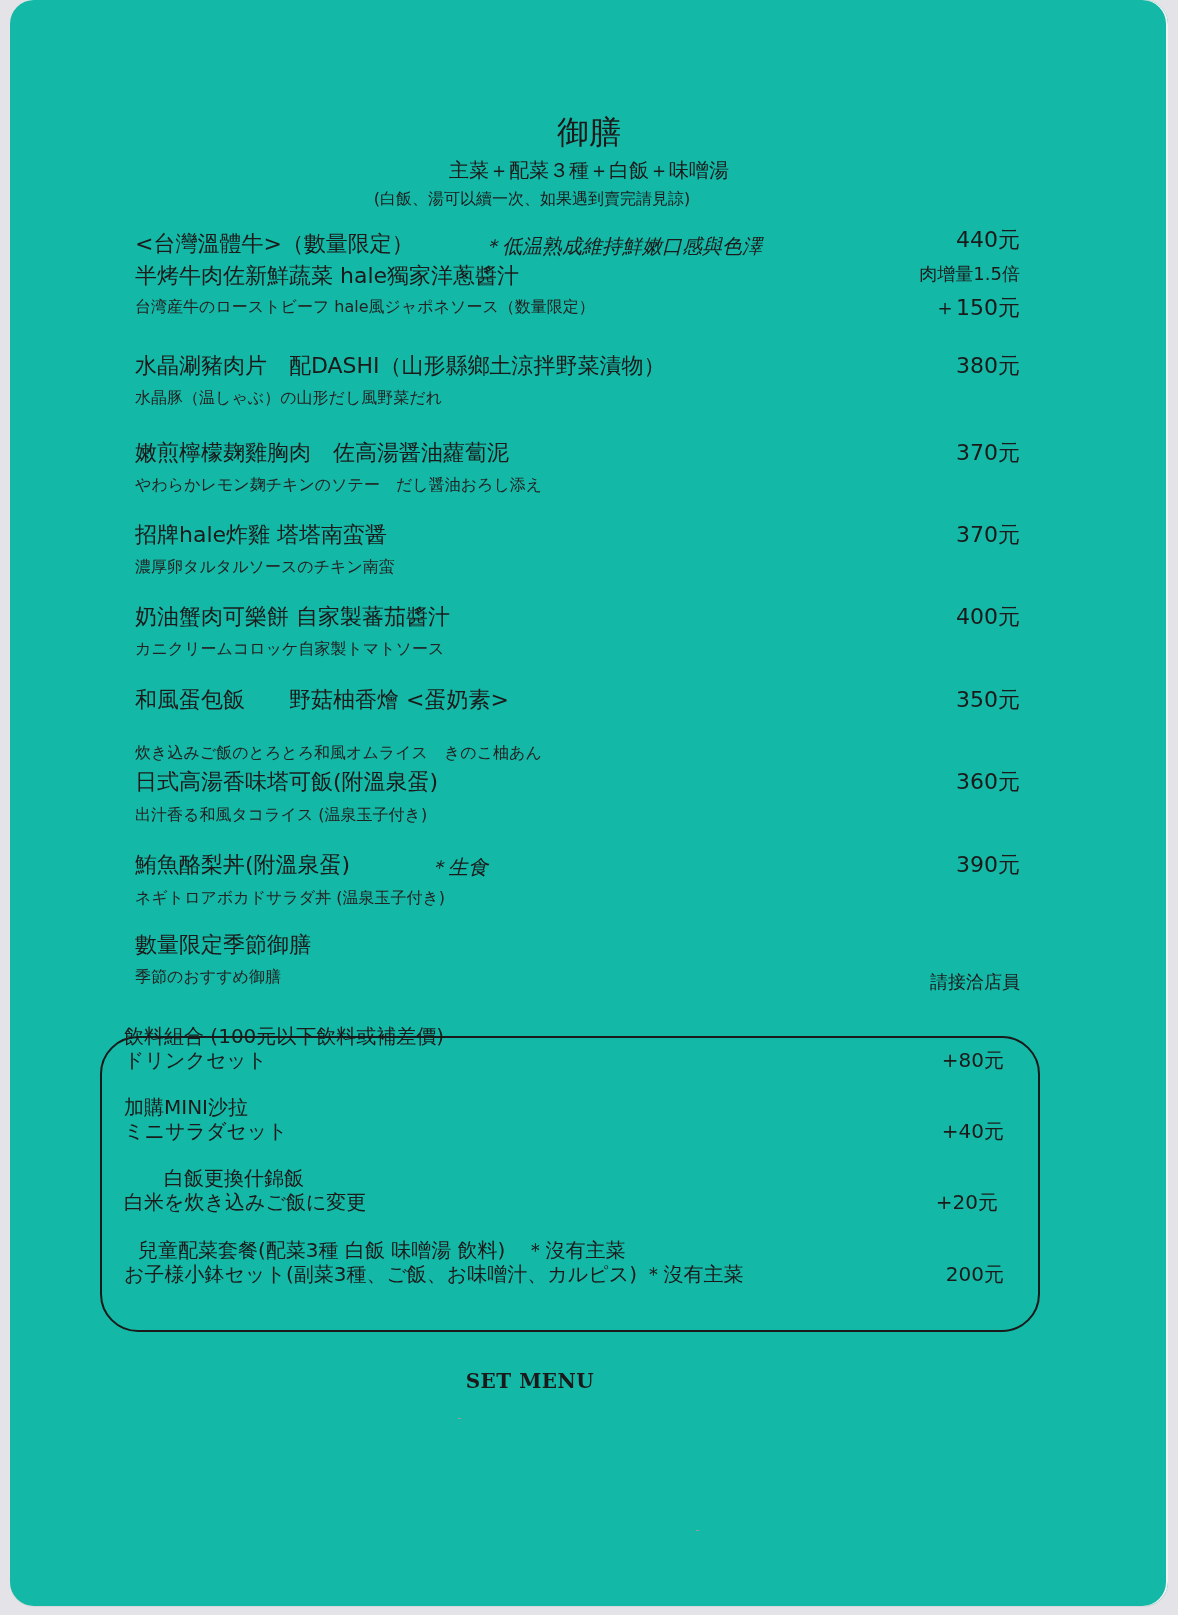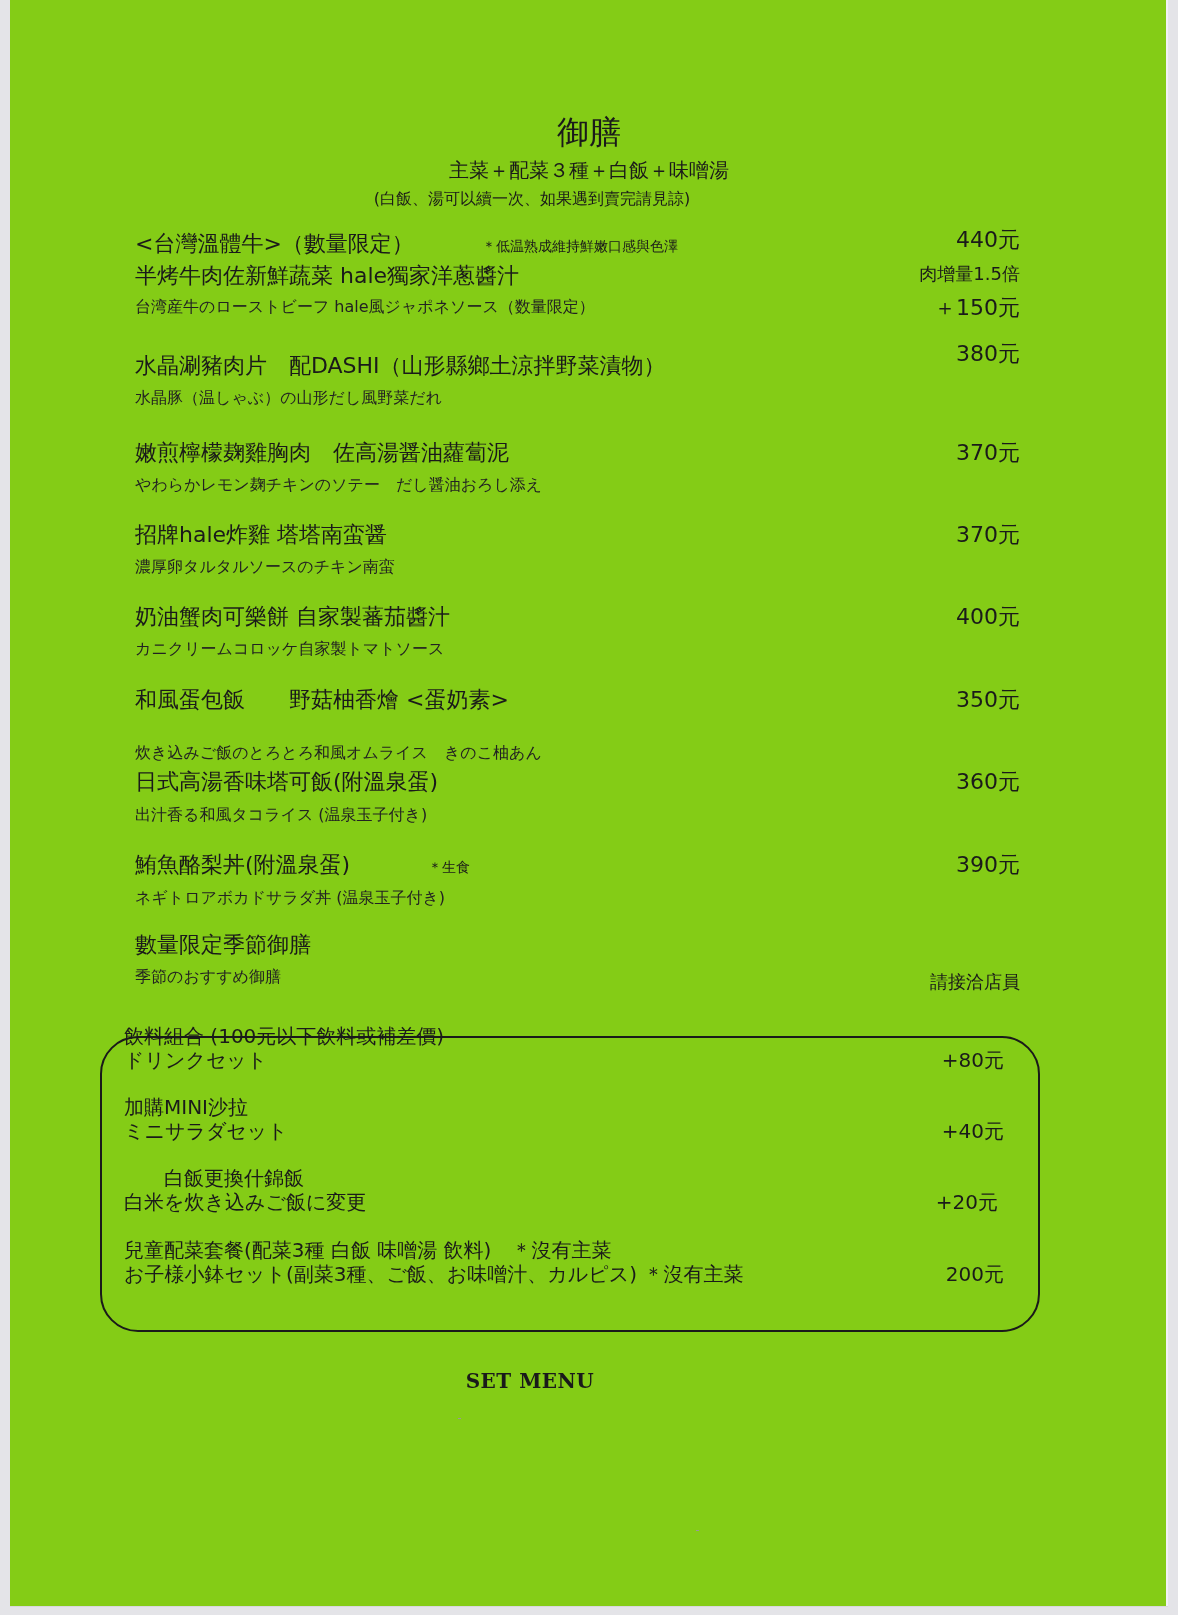--- a/index.html
+++ b/index.html
@@ -5,31 +5,32 @@
   html, body { margin: 0; padding: 0; }
   body {
     width: 1178px; height: 1615px;
     background: #e4e4e8;
     position: relative; overflow: hidden;
     font-family: "DejaVu Sans", "Liberation Sans", sans-serif;
     color: #1a1a1a;
   }
   .page {
     position: absolute; left: 10px; top: 0; width: 1158px; height: 1606px;
-    background: #84cc16;
+    background: #14b8a6;
     box-shadow: inset -2px 0 0 #f2f2f4, 0 1px 0 #d8d8dc;
+    border-radius: 24px;
   }
   .abs { position: absolute; white-space: nowrap; }
   .title { left: 0; width: 1158px; top: 112px; text-align: center; font-size: 32px; line-height: 40px; }
   .subtitle { left: 0; width: 1158px; top: 156px; text-align: center; font-size: 20px; line-height: 28px; }
   .note { left: 0; width: 1044px; top: 188px; text-align: center; font-size: 16px; line-height: 22px; }
 
   .name { font-size: 22px; line-height: 28px; }
   .sub { font-size: 16px; line-height: 22px; color: #222; }
-  .aside { font-size: 14px; line-height: 24px; }
+  .aside { font-size: 20px; line-height: 24px; font-style: italic; }
   .price { right: 148px; font-size: 22px; line-height: 28px; text-align: left; }
   .price-sm { right: 148px; font-size: 18px; line-height: 24px; text-align: right; }
 
   .extras-box {
     position: absolute; left: 90px; top: 1036px; width: 940px; height: 296px;
     border: 2px solid #1a1a1a; border-radius: 38px; box-sizing: border-box;
   }
   .ex-line { font-size: 20px; line-height: 24px; }
   .ex-price { right: 164px; font-size: 20px; line-height: 24px; text-align: right; }
 
@@ -55,21 +56,21 @@
     <div class="abs name" style="left:125px; top:262px;">半烤牛肉佐新鮮蔬菜 hale獨家洋蔥醬汁</div>
     <div class="abs sub" style="left:125px; top:296px;">台湾産牛のローストビーフ hale風ジャポネソース（数量限定）</div>
     <div class="abs price" style="top:226px;">440元</div>
     <div class="abs price-sm" style="top:262px;">肉增量1.5倍</div>
     <div class="abs price" style="top:294px;">＋150元</div>
   </div>
 
   <div>
     <div class="abs name" style="left:125px; top:352px;">水晶涮豬肉片　配DASHI（山形縣鄉土涼拌野菜漬物）</div>
     <div class="abs sub" style="left:125px; top:387px;">水晶豚（温しゃぶ）の山形だし風野菜だれ</div>
-    <div class="abs price" style="top:340px;">380元</div>
+    <div class="abs price" style="top:352px;">380元</div>
   </div>
 
   <div>
     <div class="abs name" style="left:125px; top:439px;">嫩煎檸檬麹雞胸肉　佐高湯醤油蘿蔔泥</div>
     <div class="abs sub" style="left:125px; top:474px;">やわらかレモン麹チキンのソテー　だし醤油おろし添え</div>
     <div class="abs price" style="top:439px;">370元</div>
   </div>
 
   <div>
     <div class="abs name" style="left:125px; top:521px;">招牌hale炸雞 塔塔南蛮醤</div>
@@ -122,21 +123,21 @@
     <div class="abs ex-price" style="top:1119px;">+40元</div>
   </div>
 
   <div>
     <div class="abs ex-line" style="left:108px; top:1166px;margin-left:46px;">白飯更換什錦飯</div>
     <div class="abs ex-line" style="left:114px; top:1190px;"> 白米を炊き込みご飯に変更</div>
     <div class="abs ex-price" style="top:1190px; right:170px;">+20元</div>
   </div>
 
   <div>
-    <div class="abs ex-line" style="left:114px; top:1238px;">兒童配菜套餐(配菜3種 白飯 味噌湯 飲料)　＊沒有主菜</div>
+    <div class="abs ex-line" style="left:128px; top:1238px;">兒童配菜套餐(配菜3種 白飯 味噌湯 飲料)　＊沒有主菜</div>
     <div class="abs ex-line" style="left:114px; top:1262px;"> お子様小鉢セット(副菜3種、ご飯、お味噌汁、カルピス) ＊沒有主菜</div>
     <div class="abs ex-price" style="top:1262px;">200元</div>
   </div>
 
   <div class="abs footer">SET MENU</div>
 
   <div class="speck" style="left:448px; top:1418px;"></div>
   <div class="speck" style="left:686px; top:1530px;"></div>
 </div>
 

